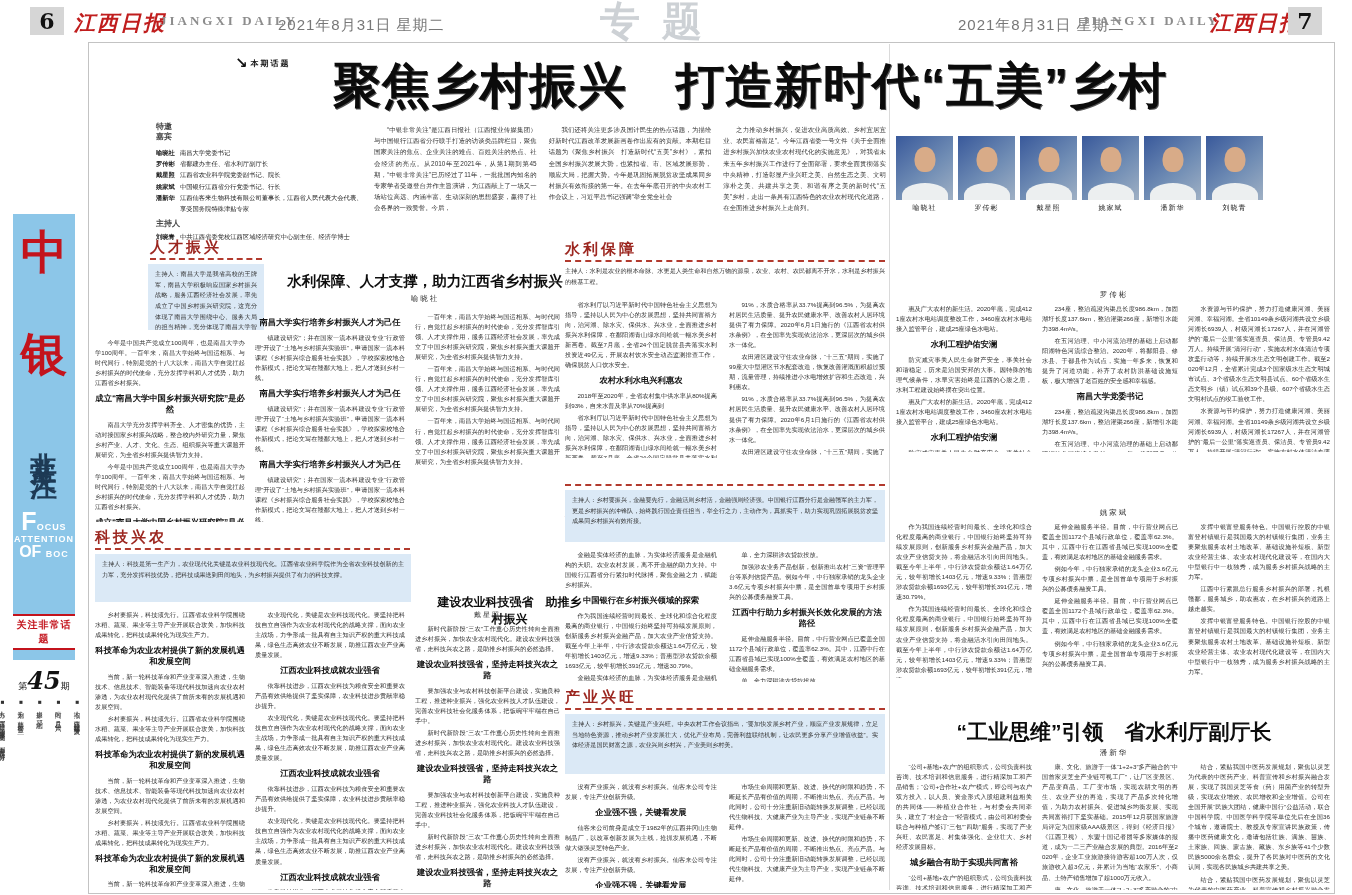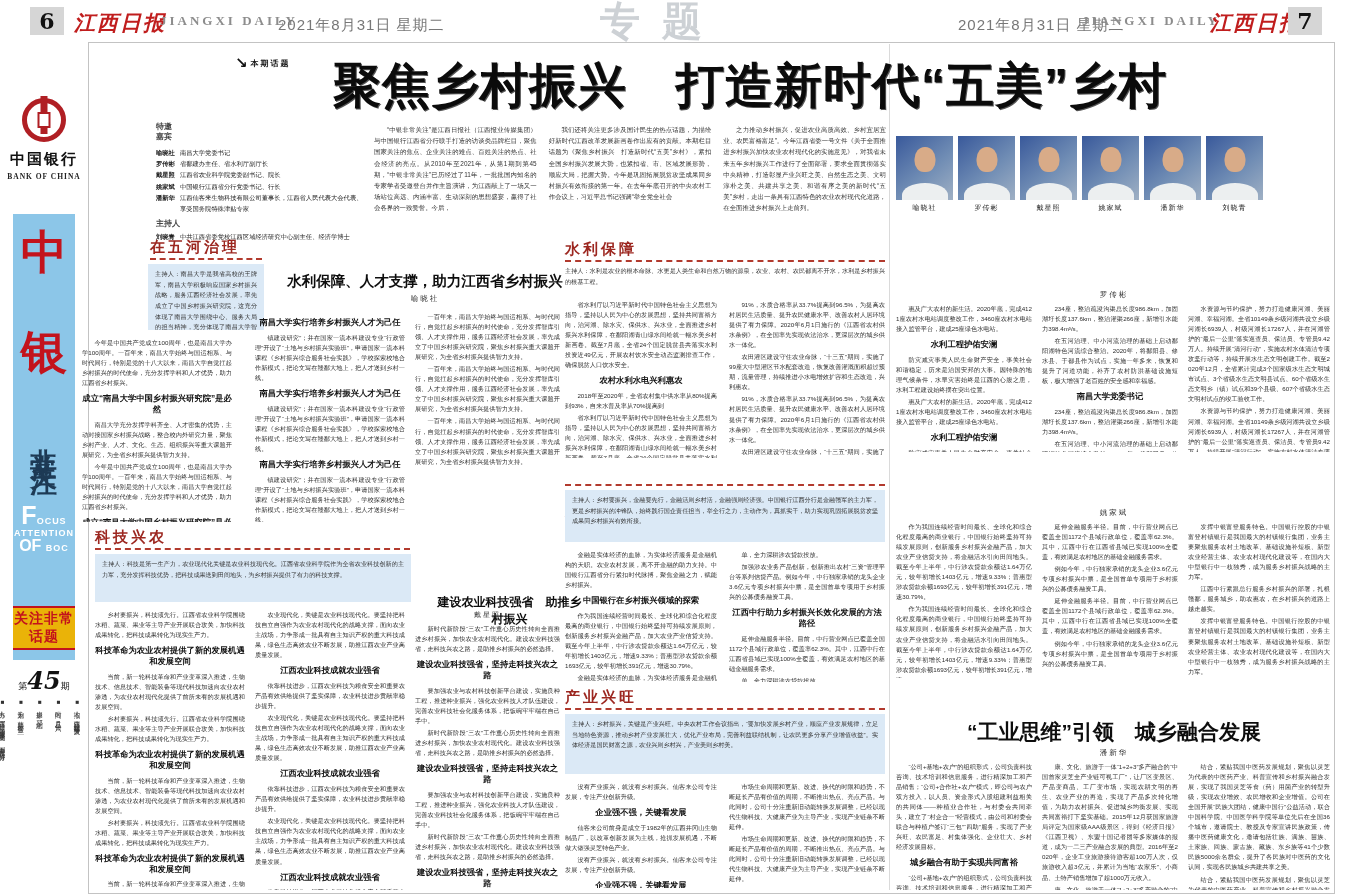--- a/index.html
+++ b/index.html
@@ -29,22 +29,22 @@
   .boc-en{font:600 7.5px "Liberation Serif",serif;color:#222;letter-spacing:1px;text-align:center;}
   .banner{background:#8cc6e8;display:flex;flex-direction:column;align-items:center;justify-content:space-between;
           padding:14px 0 10px 0;box-sizing:border-box;}
   .big-char{color:#c3131c;font:900 46px "DejaVu Serif",serif;line-height:1.05;}
   .sub-char{color:#1d3least;}
   .sub-char{color:#1d3a55;font:900 27px "DejaVu Serif",serif;line-height:1.15;}
   .focus{color:#fff;text-align:center;line-height:1.05;font-weight:900;}
   .focus .f{font-size:25px;}
   .focus .sm{font-size:9px;letter-spacing:1px;}
   .focus .of{font-size:16px;}
-  .ribbon{width:100%;background:#eab308;border-top:2px solid #c3131c;border-bottom:2px solid #c3131c;
-          color:#c3131c;font-weight:900;font-size:14px;text-align:center;padding:2px 0;letter-spacing:1px;}
+  .ribbon{width:100%;background:#ffffff;border-top:2px solid #c3131c;border-bottom:2px solid #c3131c;
+          color:#c3131c;font-weight:900;font-size:10px;text-align:center;padding:2px 0;letter-spacing:1px;}
   .issue{text-align:center;color:#111;}
   .issue .num{font:italic 700 24px "DejaVu Serif",serif;}
   .issue .sm{font-size:9px;}
   .credits{writing-mode:vertical-rl;font-size:6.4px;color:#333;line-height:2.3;letter-spacing:1px;}
   .credits div{margin-left:4px;}
 
   
   .topic{display:flex;align-items:flex-start;gap:3px;color:#111;}
   .topic .arr{font-size:15px;font-weight:900;}
   .topic .txt{font-size:8px;font-weight:700;letter-spacing:2px;margin-top:4px;}
@@ -91,25 +91,20 @@
   <div class="abs center-label" style="left:600px;top:-6px;">专题</div>
 
   <div class="abs mast-date" style="left:958px;top:16px;">2021年8月31日 星期二</div>
   <div class="abs mast-en" style="left:1082px;top:13px;">JIANGXI DAILY</div>
   <div class="abs masthead" style="left:1210px;top:9px;">江西日报</div>
   <div class="abs pageno" style="left:1288px;top:7px;">7</div>
 
   <div class="abs frame" style="left:88px;top:42px;width:1245px;height:850px;"></div>
   <div class="abs fold" style="left:889px;top:44px;height:846px;width:0;"></div>
 
-  <div class="abs" style="left:0;top:98px;width:88px;">
-    <div class="boc-sym"></div>
-    <div class="boc-cn" style="margin-top:8px;">中国银行</div>
-    <div class="boc-en" style="margin-top:3px;">BANK OF CHINA</div>
-  </div>
 
   <div class="abs banner" style="left:13px;top:214px;width:62px;height:446px;">
     <div class="big-char">中</div>
     <div class="big-char">银</div>
     <div style="text-align:center;">
       <div class="sub-char" style="writing-mode:vertical-rl;letter-spacing:6px;">非常关注</div>
     </div>
     <div class="focus">
       <div><span class="f">F</span><span class="sm">OCUS</span></div>
       <div class="sm">ATTENTION</div>
@@ -194,28 +189,28 @@
       <div class="portrait-fig">
         <div class="portrait"></div>
         <div class="pname">潘新华</div>
       </div>
       <div class="portrait-fig">
         <div class="portrait"></div>
         <div class="pname">刘晓青</div>
       </div>
     </div>
 
-  <div class="abs sec-title" style="left:150px;top:238px;">在五河治理</div>
+  <div class="abs sec-title" style="left:150px;top:238px;">人才振兴</div>
   <div class="abs sec-dash" style="left:150px;top:258px;width:112px;"></div>
   <div class="abs hostbox" style="left:148px;top:264px;width:116px;height:66px;">主持人：南昌大学是我省高校的王牌军，南昌大学积极响应国家乡村振兴战略，服务江西经济社会发展，率先成立了中国乡村振兴研究院，这充分体现了南昌大学围绕中心、服务大局的担当精神，充分体现了南昌大学智库引领、人才支撑的实干精神。</div>
 
   <div class="abs art-title" style="left:282px;top:272px;width:286px;font-size:14.5px;">水利保障、人才支撑，助力江西省乡村振兴</div>
   <div class="abs art-author" style="left:282px;top:294px;width:286px;">喻晓社</div>
 
-  <div class="abs coltext" style="left:82px;top:338px;width:150px;height:184px;">
+  <div class="abs coltext" style="left:95px;top:338px;width:150px;height:184px;">
       <p>今年是中国共产党成立100周年，也是南昌大学办学100周年。一百年来，南昌大学始终与国运相系、与时代同行，特别是党的十八大以来，南昌大学自觉扛起乡村振兴的时代使命，充分发挥学科和人才优势，助力江西省乡村振兴。</p>
       <div class="colsub">成立“南昌大学中国乡村振兴研究院”是必然</div>
       <p>南昌大学充分发挥学科齐全、人才密集的优势，主动对接国家乡村振兴战略，整合校内外研究力量，聚焦乡村产业、人才、文化、生态、组织振兴等重大课题开展研究，为全省乡村振兴提供智力支持。</p>
       <p>今年是中国共产党成立100周年，也是南昌大学办学100周年。一百年来，南昌大学始终与国运相系、与时代同行，特别是党的十八大以来，南昌大学自觉扛起乡村振兴的时代使命，充分发挥学科和人才优势，助力江西省乡村振兴。</p>
       <div class="colsub">成立“南昌大学中国乡村振兴研究院”是必然</div>
     </div>
   <div class="abs coltext" style="left:255px;top:312px;width:150px;height:210px;">
       <div class="colsub">南昌大学实行培养乡村振兴人才为己任</div>
       <p>镇建设研究”；并在国家一流本科建设专业“行政管理”开设了“土地与乡村振兴实验班”，申请国家一流本科课程《乡村振兴综合服务社会实践》，学校探索校地合作新模式，把论文写在赣鄱大地上，把人才送到乡村一线。</p>
       <div class="colsub">南昌大学实行培养乡村振兴人才为己任</div>
@@ -351,21 +346,21 @@
       <p>例如今年，中行独家承销的龙头企业3.6亿元专项乡村振兴中票，是全国首单专项用于乡村振兴的公募债务融资工具。</p>
       <p>延伸金融服务半径。目前，中行营业网点已覆盖全国1172个县域行政单位，覆盖率62.3%。其中，江西中行在江西省县域已实现100%全覆盖，有效满足农村地区的基础金融服务需求。</p>
       <p>例如今年，中行独家承销的龙头企业3.6亿元专项乡村振兴中票，是全国首单专项用于乡村振兴的公募债务融资工具。</p>
     </div>
   <div class="abs coltext" style="left:1188px;top:522px;width:142px;height:156px;">
       <p>发挥中银富登服务特色。中国银行控股的中银富登村镇银行是我国最大的村镇银行集团，业务主要聚焦服务农村土地改革、基础设施补短板、新型农业经营主体、农业农村现代化建设等，在国内大中型银行中一枝独秀，成为服务乡村振兴战略的主力军。</p>
       <p>江西中行紧跟总行服务乡村振兴的部署，扎根赣鄱，服务城乡，助农惠农，在乡村振兴的道路上越走越实。</p>
       <p>发挥中银富登服务特色。中国银行控股的中银富登村镇银行是我国最大的村镇银行集团，业务主要聚焦服务农村土地改革、基础设施补短板、新型农业经营主体、农业农村现代化建设等，在国内大中型银行中一枝独秀，成为服务乡村振兴战略的主力军。</p>
     </div>
 
-  <div class="abs art-title" style="left:896px;top:718px;width:436px;font-size:21px;">“工业思维”引领　城乡融合发展</div>
+  <div class="abs art-title" style="left:896px;top:718px;width:436px;font-size:21px;">“工业思维”引领　省水利厅副厅长</div>
   <div class="abs art-author" style="left:896px;top:748px;width:436px;">潘新华</div>
   <div class="abs coltext" style="left:896px;top:762px;width:136px;height:128px;">
       <p>“公司+基地+农户”的组织形式，公司负责科技咨询、技术培训和信息服务，进行精深加工和产品销售；“公司+合作社+农户”模式，即公司与农户双方投入，以人员、资金形式入股组建利益相关的共同体——种植业合作社，与村委会共同牵头，建立了“村企合一”经营模式，由公司和村委会联合与种植户签订“三包”“四助”服务，实现了产业兴旺、农民富足、村集体强化、企业壮大、乡村经济发展目标。</p>
       <div class="colsub">城乡融合有助于实现共同富裕</div>
       <p>“公司+基地+农户”的组织形式，公司负责科技咨询、技术培训和信息服务，进行精深加工和产品销售；“公司+合作社+农户”模式，即公司与农户双方投入，以人员、资金形式入股组建利益相关的共同体——种植业合作社，与村委会共同牵头，建立了“村企合一”经营模式，由公司和村委会联合与种植户签订“三包”“四助”服务，实现了产业兴旺、农民富足、村集体强化、企业壮大、乡村经济发展目标。</p>
     </div>
   <div class="abs coltext" style="left:1042px;top:762px;width:136px;height:128px;">
       <p>康、文化、旅游于一体“1+2+3”多产融合的“中国首家灵芝全产业链可视工厂”，让厂区变景区、产品变商品、工厂变市场，实现农耕文明的再生、农业产业的再造，实现了产品多次转化增值，为助力农村振兴、促进城乡均衡发展、实现共同富裕打下坚实基础。2015年12月获国家旅游局评定为国家级AAA级景区，得到《经济日报》《江西卫视》、东盟十国记者团等多家媒体的报道，成为一二三产业融合发展的典型。2016年至2020年，企业工业旅游接待游客超100万人次，仅旅游收入超3亿元，并累计为当地“农家乐”、小商品、土特产销售增加了超1000万元收入。</p>
       <p>康、文化、旅游于一体“1+2+3”多产融合的“中国首家灵芝全产业链可视工厂”，让厂区变景区、产品变商品、工厂变市场，实现农耕文明的再生、农业产业的再造，实现了产品多次转化增值，为助力农村振兴、促进城乡均衡发展、实现共同富裕打下坚实基础。2015年12月获国家旅游局评定为国家级AAA级景区，得到《经济日报》《江西卫视》、东盟十国记者团等多家媒体的报道，成为一二三产业融合发展的典型。2016年至2020年，企业工业旅游接待游客超100万人次，仅旅游收入超3亿元，并累计为当地“农家乐”、小商品、土特产销售增加了超1000万元收入。</p>
     </div>

